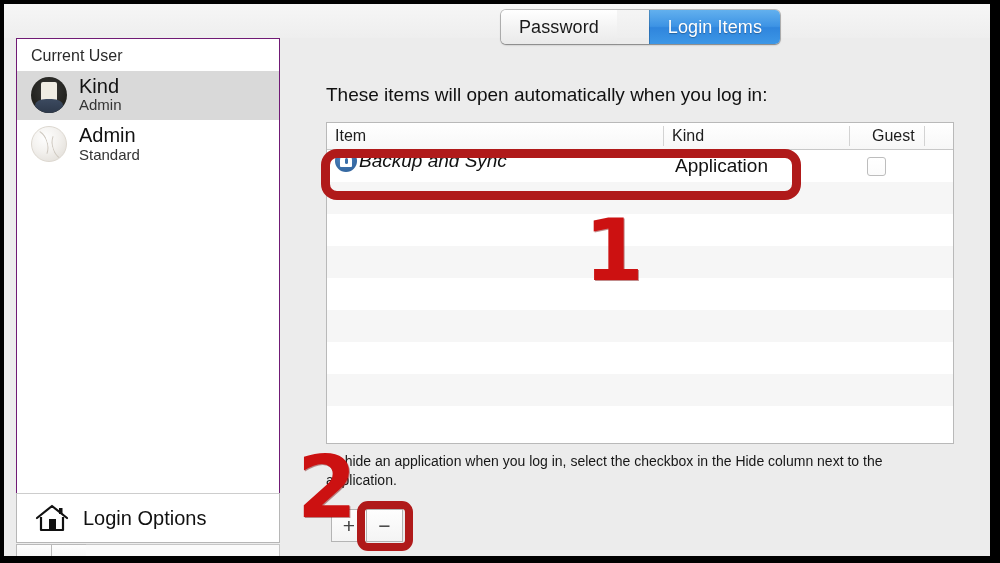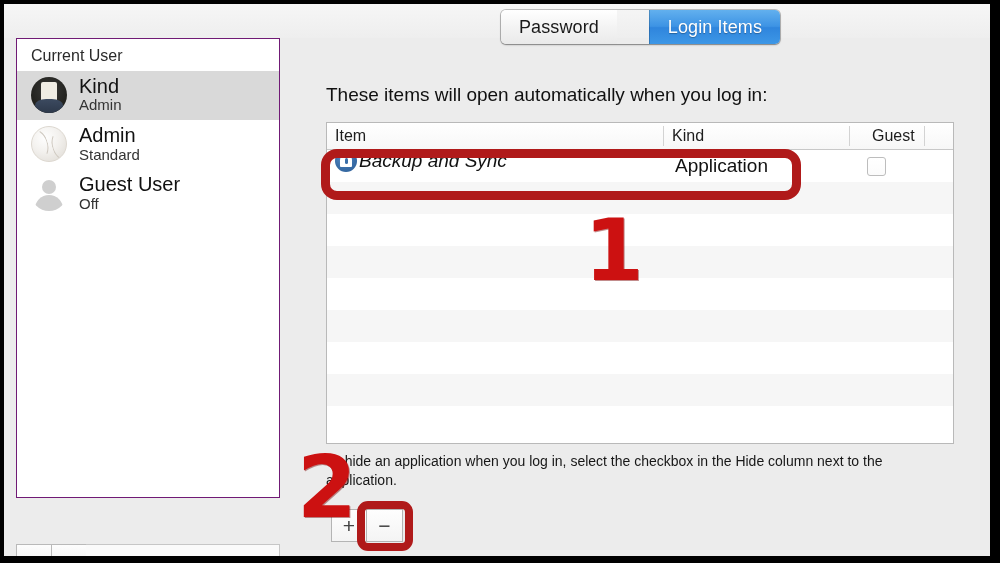--- a/index.html
+++ b/index.html
@@ -396,33 +396,32 @@
 
 
       <div class="user-row">
         <div class="avatar ball"></div>
         <div class="user-text">
           <div class="user-name">Admin</div>
           <div class="user-role">Standard</div>
         </div>
       </div>
 
-      <div class="user-row">
-        <div class="avatar guest">
-          <div class="g-head"></div>
-          <div class="g-body"></div>
-        </div>
-        <div class="user-text">
-          <div class="user-name">Guest User</div>
-          <div class="user-role">Off</div>
-        </div>
-      </div>
-
-    </div>
-
+
+    </div>
+
+    <div id="login-options">
+      <svg class="house-icon" viewBox="0 0 34 30">
+        <path d="M2 15 L17 3 L32 15" fill="none" stroke="#111" stroke-width="2.2" stroke-linejoin="round" stroke-linecap="round"></path>
+        <path d="M6 14 L6 27 L28 27 L28 14" fill="none" stroke="#111" stroke-width="2.2" stroke-linejoin="round"></path>
+        <rect x="14" y="16" width="7" height="11" fill="#111"></rect>
+        <rect x="24" y="5" width="3.5" height="6" fill="#111"></rect>
+      </svg>
+      <span class="lo-label">Login Options</span>
+    </div>
 
     <div id="sidebar-footer-btns">
       <div class="sf"></div>
       <div class="sf"></div>
       <div class="sf-rest"></div>
     </div>
 
     <div id="intro">These items will open automatically when you log in:</div>
 
     <div id="table">

